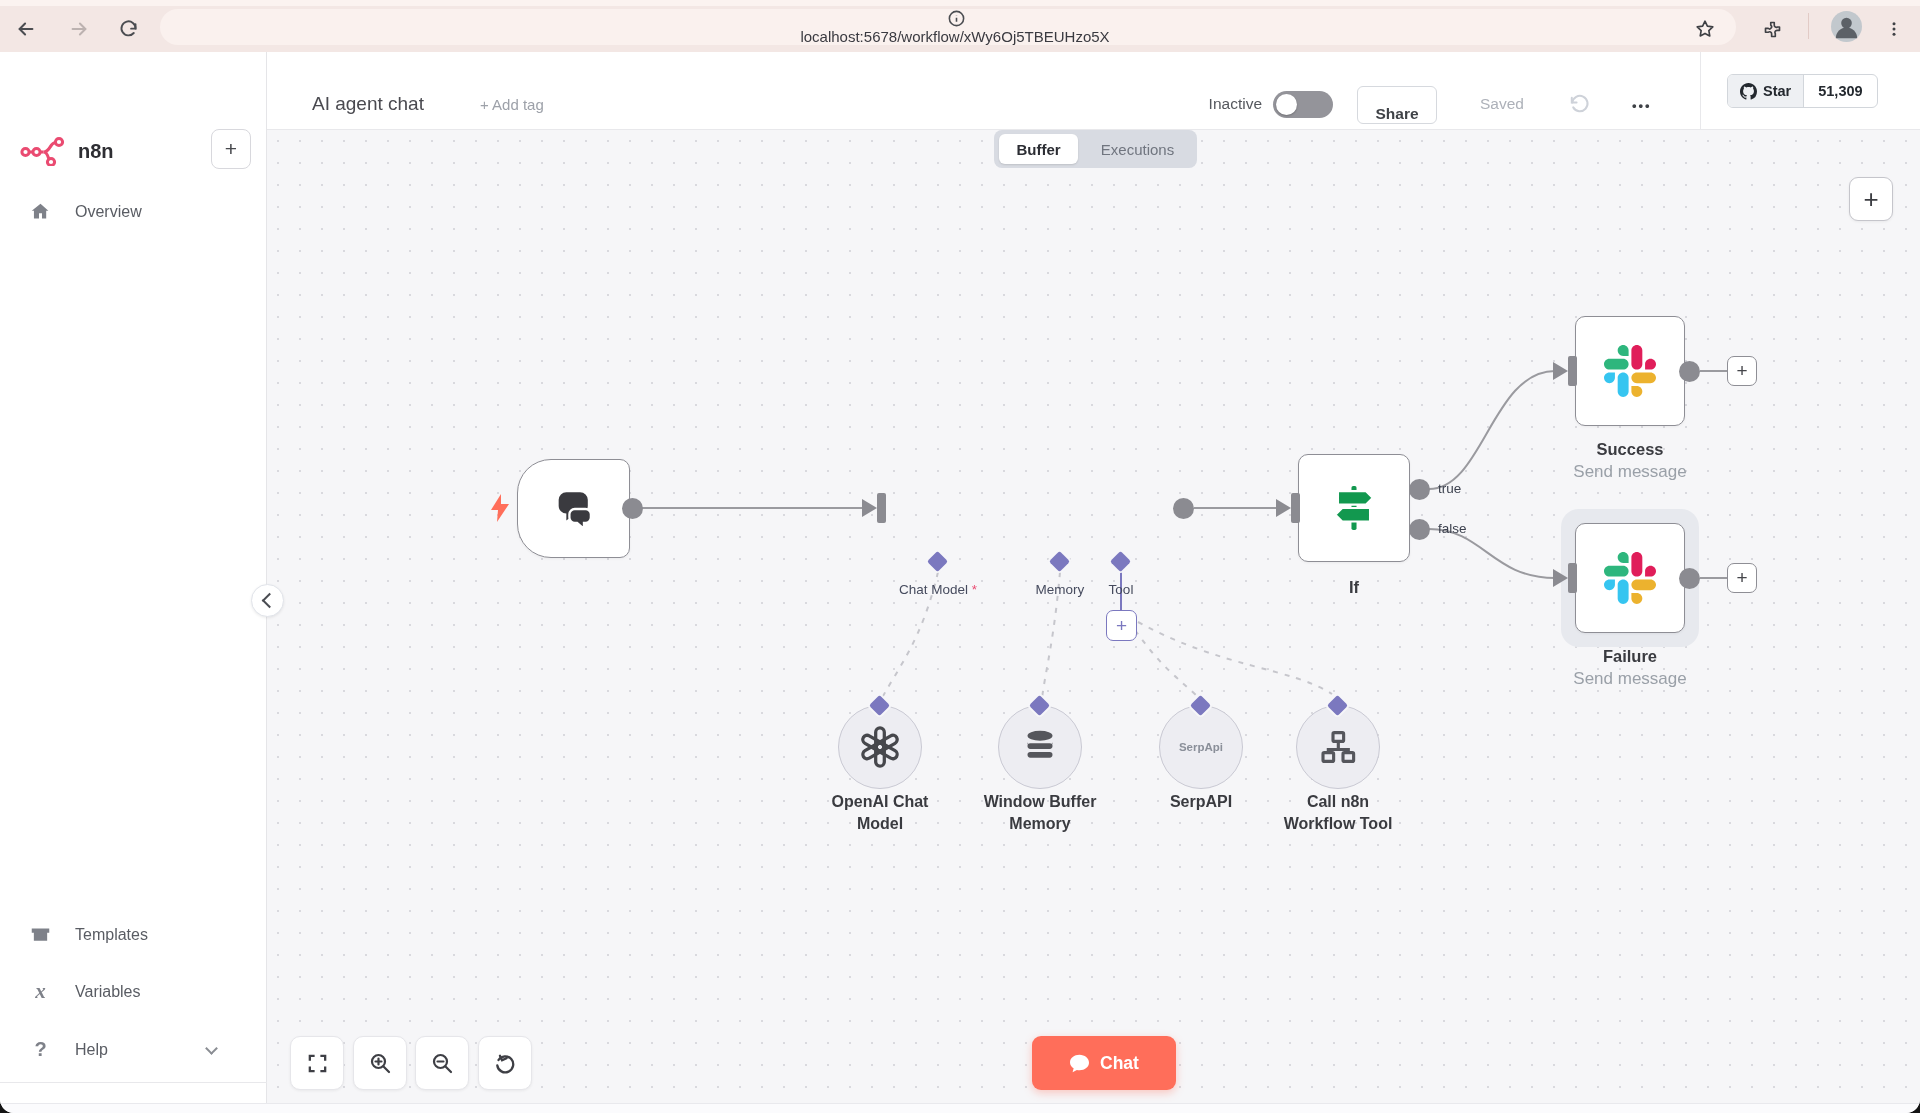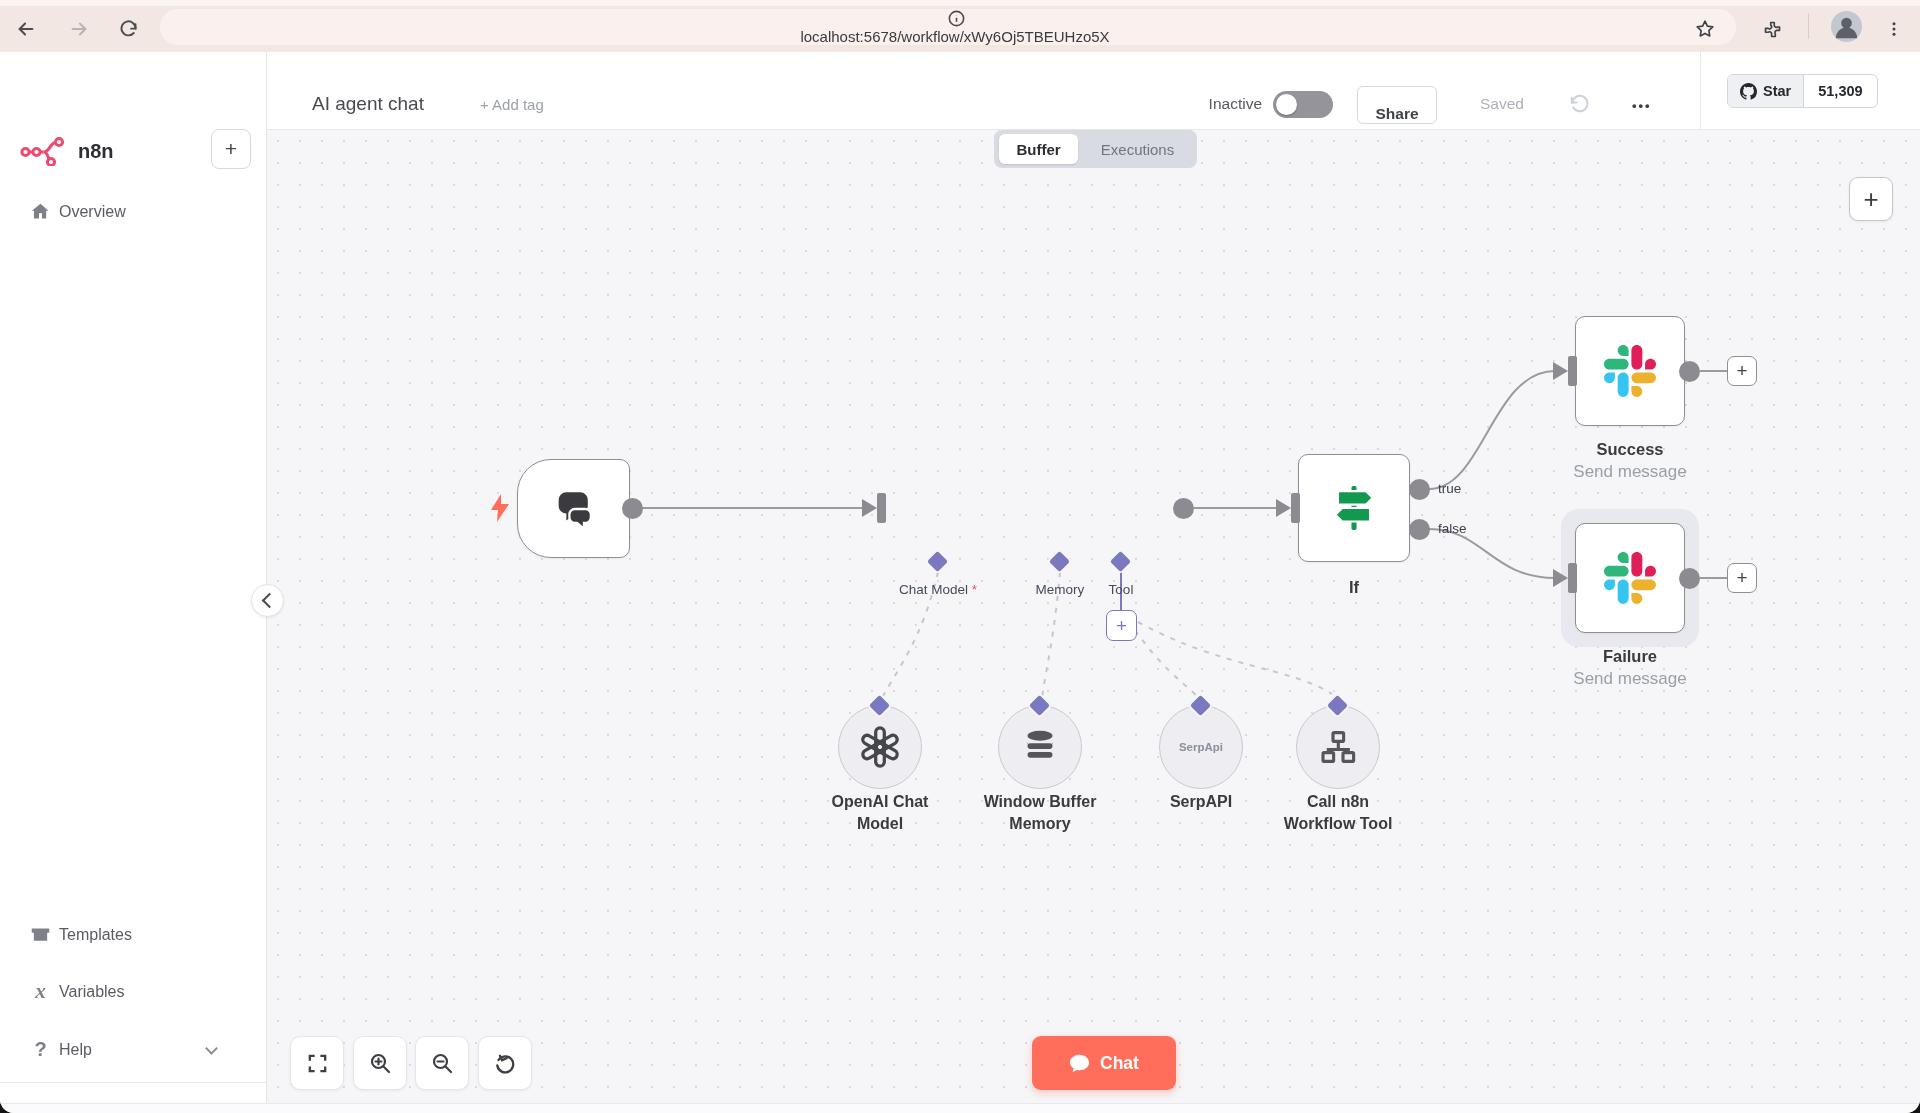--- a/index.html
+++ b/index.html
@@ -9,21 +9,21 @@
   .abs{position:absolute;box-sizing:border-box;}
   
   .chrome{left:0;top:0;width:1920px;height:52px;background:#f3e7e4;}
   .chrome-top{left:0;top:0;width:1920px;height:6px;background:#fbf3f0;}
   .nav-ic{display:flex;align-items:center;justify-content:center;width:34px;height:34px;border-radius:50%;}
   .urlpill{left:160px;top:9px;width:1576px;height:36px;border-radius:18px;background:#faf1ee;display:flex;align-items:center;flex-direction:column;}
   .urltext{font-size:15px;color:#3a3a40;margin-left:14px;}
   .vline-chrome{width:1px;height:26px;background:#e2cbc6;}
   
   .sidebar{left:0;top:52px;width:267px;height:1051px;background:#fff;border-right:1px solid #e5e5e8;}
-  .side-item{display:flex;align-items:center;gap:8px;font-size:16px;color:#595c63;}
+  .side-item{display:flex;align-items:center;gap:24px;font-size:16px;color:#595c63;}
   .logo-text{font-size:20px;font-weight:700;color:#2e2e33;}
   .plus-box{display:flex;align-items:center;justify-content:center;border:1px solid #d8d8dd;border-radius:8px;background:#fff;font-size:21px;color:#47484d;}
   .chev-down{width:9px;height:9px;border-left:2px solid #8a8d93;border-bottom:2px solid #8a8d93;transform:rotate(-45deg);}
   .chev-left{width:9px;height:9px;border-left:2.4px solid #4a4c52;border-bottom:2.4px solid #4a4c52;transform:rotate(45deg);margin-left:3px;}
   
   .hdr{left:267px;top:52px;width:1653px;height:78px;background:#fff;border-bottom:1px solid #e8e8eb;}
   .hdr-title{font-size:19px;font-weight:500;color:#4a4a50;}
   .addtag{font-size:15px;color:#9da1a9;}
   .toggle{width:60px;height:27px;border-radius:14px;background:#94949a;position:relative;}
   .knob{position:absolute;left:3px;top:3px;width:21px;height:21px;border-radius:50%;background:#fff;box-shadow:0 1px 2px rgba(0,0,0,.25);}

